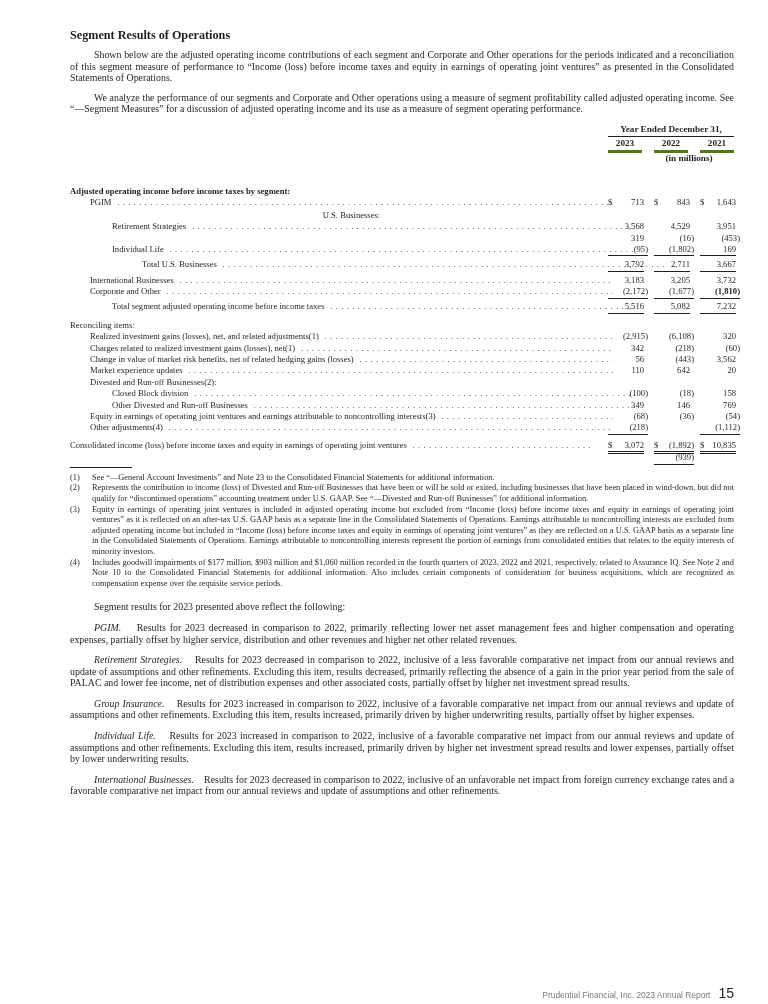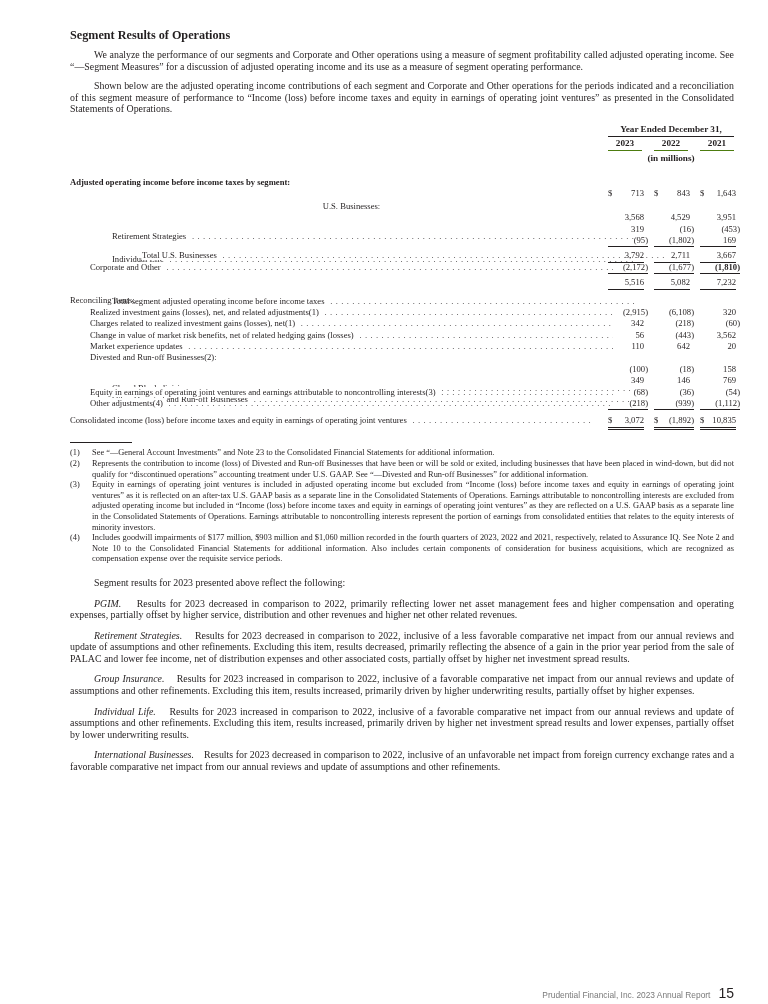--- a/index.html
+++ b/index.html
@@ -18,39 +18,39 @@
   }
   
   .fin-table { position: relative; width: 664px; font-size: 8.6px; line-height: 11.4px; }
   .yr-ended {
     position: absolute; left: 538px; width: 126px; text-align: center;
     font-weight: bold; font-size: 9.2px; border-bottom: 1px solid #231f20; line-height: 13px;
   }
   .yr-cols { position: absolute; left: 538px; top: 14px; width: 126px; height: 14px; }
   .yr-col {
     position: absolute; top: 0; width: 34px; text-align: center; font-weight: bold;
-    font-size: 9.2px; border-bottom: 1px solid #4d7c0f; line-height: 13px;
+    font-size: 9.2px; border-bottom: 3px solid #4d7c0f; line-height: 13px;
   }
   .in-millions {
-    position: absolute; left: 538px; top: 29px; width: 126px; text-align: center;
+    position: absolute; left: 556px; top: 29px; width: 126px; text-align: center;
     font-weight: bold; font-size: 9.2px; line-height: 13px;
   }
   .t-row { position: relative; height: 11.4px; white-space: nowrap; }
   .t-row.gap-before { margin-top: 4px; }
   .t-row .label {
     position: absolute; left: 0; overflow: hidden; width: 523px; white-space: nowrap;
   }
   .t-row .label .lbl-txt { background: #fff; padding-right: 3px; }
   .t-row .label.dotted::after {
     content: " . . . . . . . . . . . . . . . . . . . . . . . . . . . . . . . . . . . . . . . . . . . . . . . . . . . . . . . . . . . . . . . . . . . . . . . . . . . . . . . . . . . . . . . . . . . . . . . . . . . . . . . . . . . . . . . . . . . . . . . . . . . . . . . . . . . . . . . . . . . . . . . . . . . . . . . . . . . . . . .";
     letter-spacing: 0.6px;
   }
   .t-row .bold { font-weight: bold; }
   .ind1 { padding-left: 20px; }
-  .ind2 { padding-left: 42px; margin-top: 19px; }
+  .ind2 { padding-left: 42px; }
   .ind3 { padding-left: 72px; text-align: right; }
   .num {
     position: absolute; top: 0; width: 36px; text-align: right;
   }
   .num .dollar { position: absolute; left: 0; }
   .c0 { left: 538px; }
   .c1 { left: 584px; }
   .c2 { left: 630px; }
   .ul-single { border-bottom: 1px solid #231f20; }
   .ul-double { border-bottom: 3px double #231f20; }
@@ -65,39 +65,40 @@
     position: absolute; top: 985px; right: 34px; font-family: "Liberation Sans", "DejaVu Sans", sans-serif;
     color: #7a7a7a; font-size: 8.4px; display: flex; align-items: baseline;
   }
   .footer .page-num { font-size: 14px; color: #231f20; margin-left: 8px; }
 </style>
 </head>
 <body>
 
 <div class="page">
   <h2 class="section-title">Segment Results of Operations</h2>
+  <p class="body">Shown below are the adjusted operating income contributions of each segment and Corporate and Other operations for the periods indicated and a reconciliation of this segment measure of performance to “Income (loss) before income taxes and equity in earnings of operating joint ventures” as presented in the Consolidated Statements of Operations.</p>
   <p class="body">We analyze the performance of our segments and Corporate and Other operations using a measure of segment profitability called adjusted operating income. See “—Segment Measures” for a discussion of adjusted operating income and its use as a measure of segment operating performance.</p>
-  <p class="body">Shown below are the adjusted operating income contributions of each segment and Corporate and Other operations for the periods indicated and a reconciliation of this segment measure of performance to “Income (loss) before income taxes and equity in earnings of operating joint ventures” as presented in the Consolidated Statements of Operations.</p>
 
   <div class="fin-table">
     <div style="position:relative;height:44px;">
       <div class="yr-ended" style="top:0;">Year Ended December 31,</div>
       <div class="yr-cols">
         <div class="yr-col" style="left:0;">2023</div>
         <div class="yr-col" style="left:46px;">2022</div>
         <div class="yr-col" style="left:92px;">2021</div>
       </div>
       <div class="in-millions">(in millions)</div>
     </div>
 
-    <div class="t-row" style="margin-top:10px;">
+    <div class="t-row" style="margin-top:19px;">
       <div class="label bold">Adjusted operating income before income taxes by segment:</div>
     </div>
 
     <div class="t-row">
+      <div class="label dotted ind1"><span class="lbl-txt">PGIM</span></div>
       <div class="num c0"><span class="dollar">$</span><span>713</span></div>
       <div class="num c1"><span class="dollar">$</span><span>843</span></div>
       <div class="num c2"><span class="dollar">$</span><span>1,643</span></div>
     </div>
 
     <div class="t-row" style="margin-top:1px;text-align:center;">
       <div class="label ind1">U.S. Businesses:</div>
     </div>
 
     <div class="t-row">
@@ -118,20 +119,26 @@
       <div class="num c2 ul-single">169</div>
     </div>
 
     <div class="t-row gap-before">
       <div class="label dotted ind3"><span class="lbl-txt">Total U.S. Businesses</span></div>
       <div class="num c0 ul-single">3,792</div>
       <div class="num c1 ul-single">2,711</div>
       <div class="num c2 ul-single">3,667</div>
     </div>
 
+    <div class="t-row gap-before">
+      <div class="label dotted ind1"><span class="lbl-txt">International Businesses</span></div>
+      <div class="num c0">3,183</div>
+      <div class="num c1">3,205</div>
+      <div class="num c2">3,732</div>
+    </div>
     <div class="t-row">
       <div class="label dotted ind1"><span class="lbl-txt">Corporate and Other</span></div>
       <div class="num c0 ul-single" style="width:40px;">(2,172)</div>
       <div class="num c1 ul-single" style="width:40px;">(1,677)</div>
       <div class="num c2 ul-single" style="width:40px;font-weight:bold;">(1,810)</div>
     </div>
 
     <div class="t-row gap-before">
       <div class="label dotted ind2"><span class="lbl-txt">Total segment adjusted operating income before income taxes</span></div>
       <div class="num c0 ul-single">5,516</div>
@@ -183,21 +190,21 @@
     </div>
     <div class="t-row">
       <div class="label dotted ind1"><span class="lbl-txt">Equity in earnings of operating joint ventures and earnings attributable to noncontrolling interests(3)</span></div>
       <div class="num c0" style="width:40px;">(68)</div>
       <div class="num c1" style="width:40px;">(36)</div>
       <div class="num c2" style="width:40px;">(54)</div>
     </div>
     <div class="t-row">
       <div class="label dotted ind1"><span class="lbl-txt">Other adjustments(4)</span></div>
       <div class="num c0 ul-single" style="width:40px;">(218)</div>
-      <div class="num c1 ul-single" style="width:40px;">(939)</div>
+      <div class="num c1 ul-single" style="width:40px;margin-top:30px;">(939)</div>
       <div class="num c2 ul-single" style="width:40px;">(1,112)</div>
     </div>
 
     <div class="t-row" style="margin-top:6px;height:13px;">
       <div class="label dotted"><span class="lbl-txt">Consolidated income (loss) before income taxes and equity in earnings of operating joint ventures</span></div>
       <div class="num c0 ul-double"><span class="dollar">$</span><span>3,072</span></div>
       <div class="num c1 ul-double" style="width:40px;"><span class="dollar">$</span><span>(1,892)</span></div>
       <div class="num c2 ul-double"><span class="dollar">$</span><span>10,835</span></div>
     </div>
   </div>

